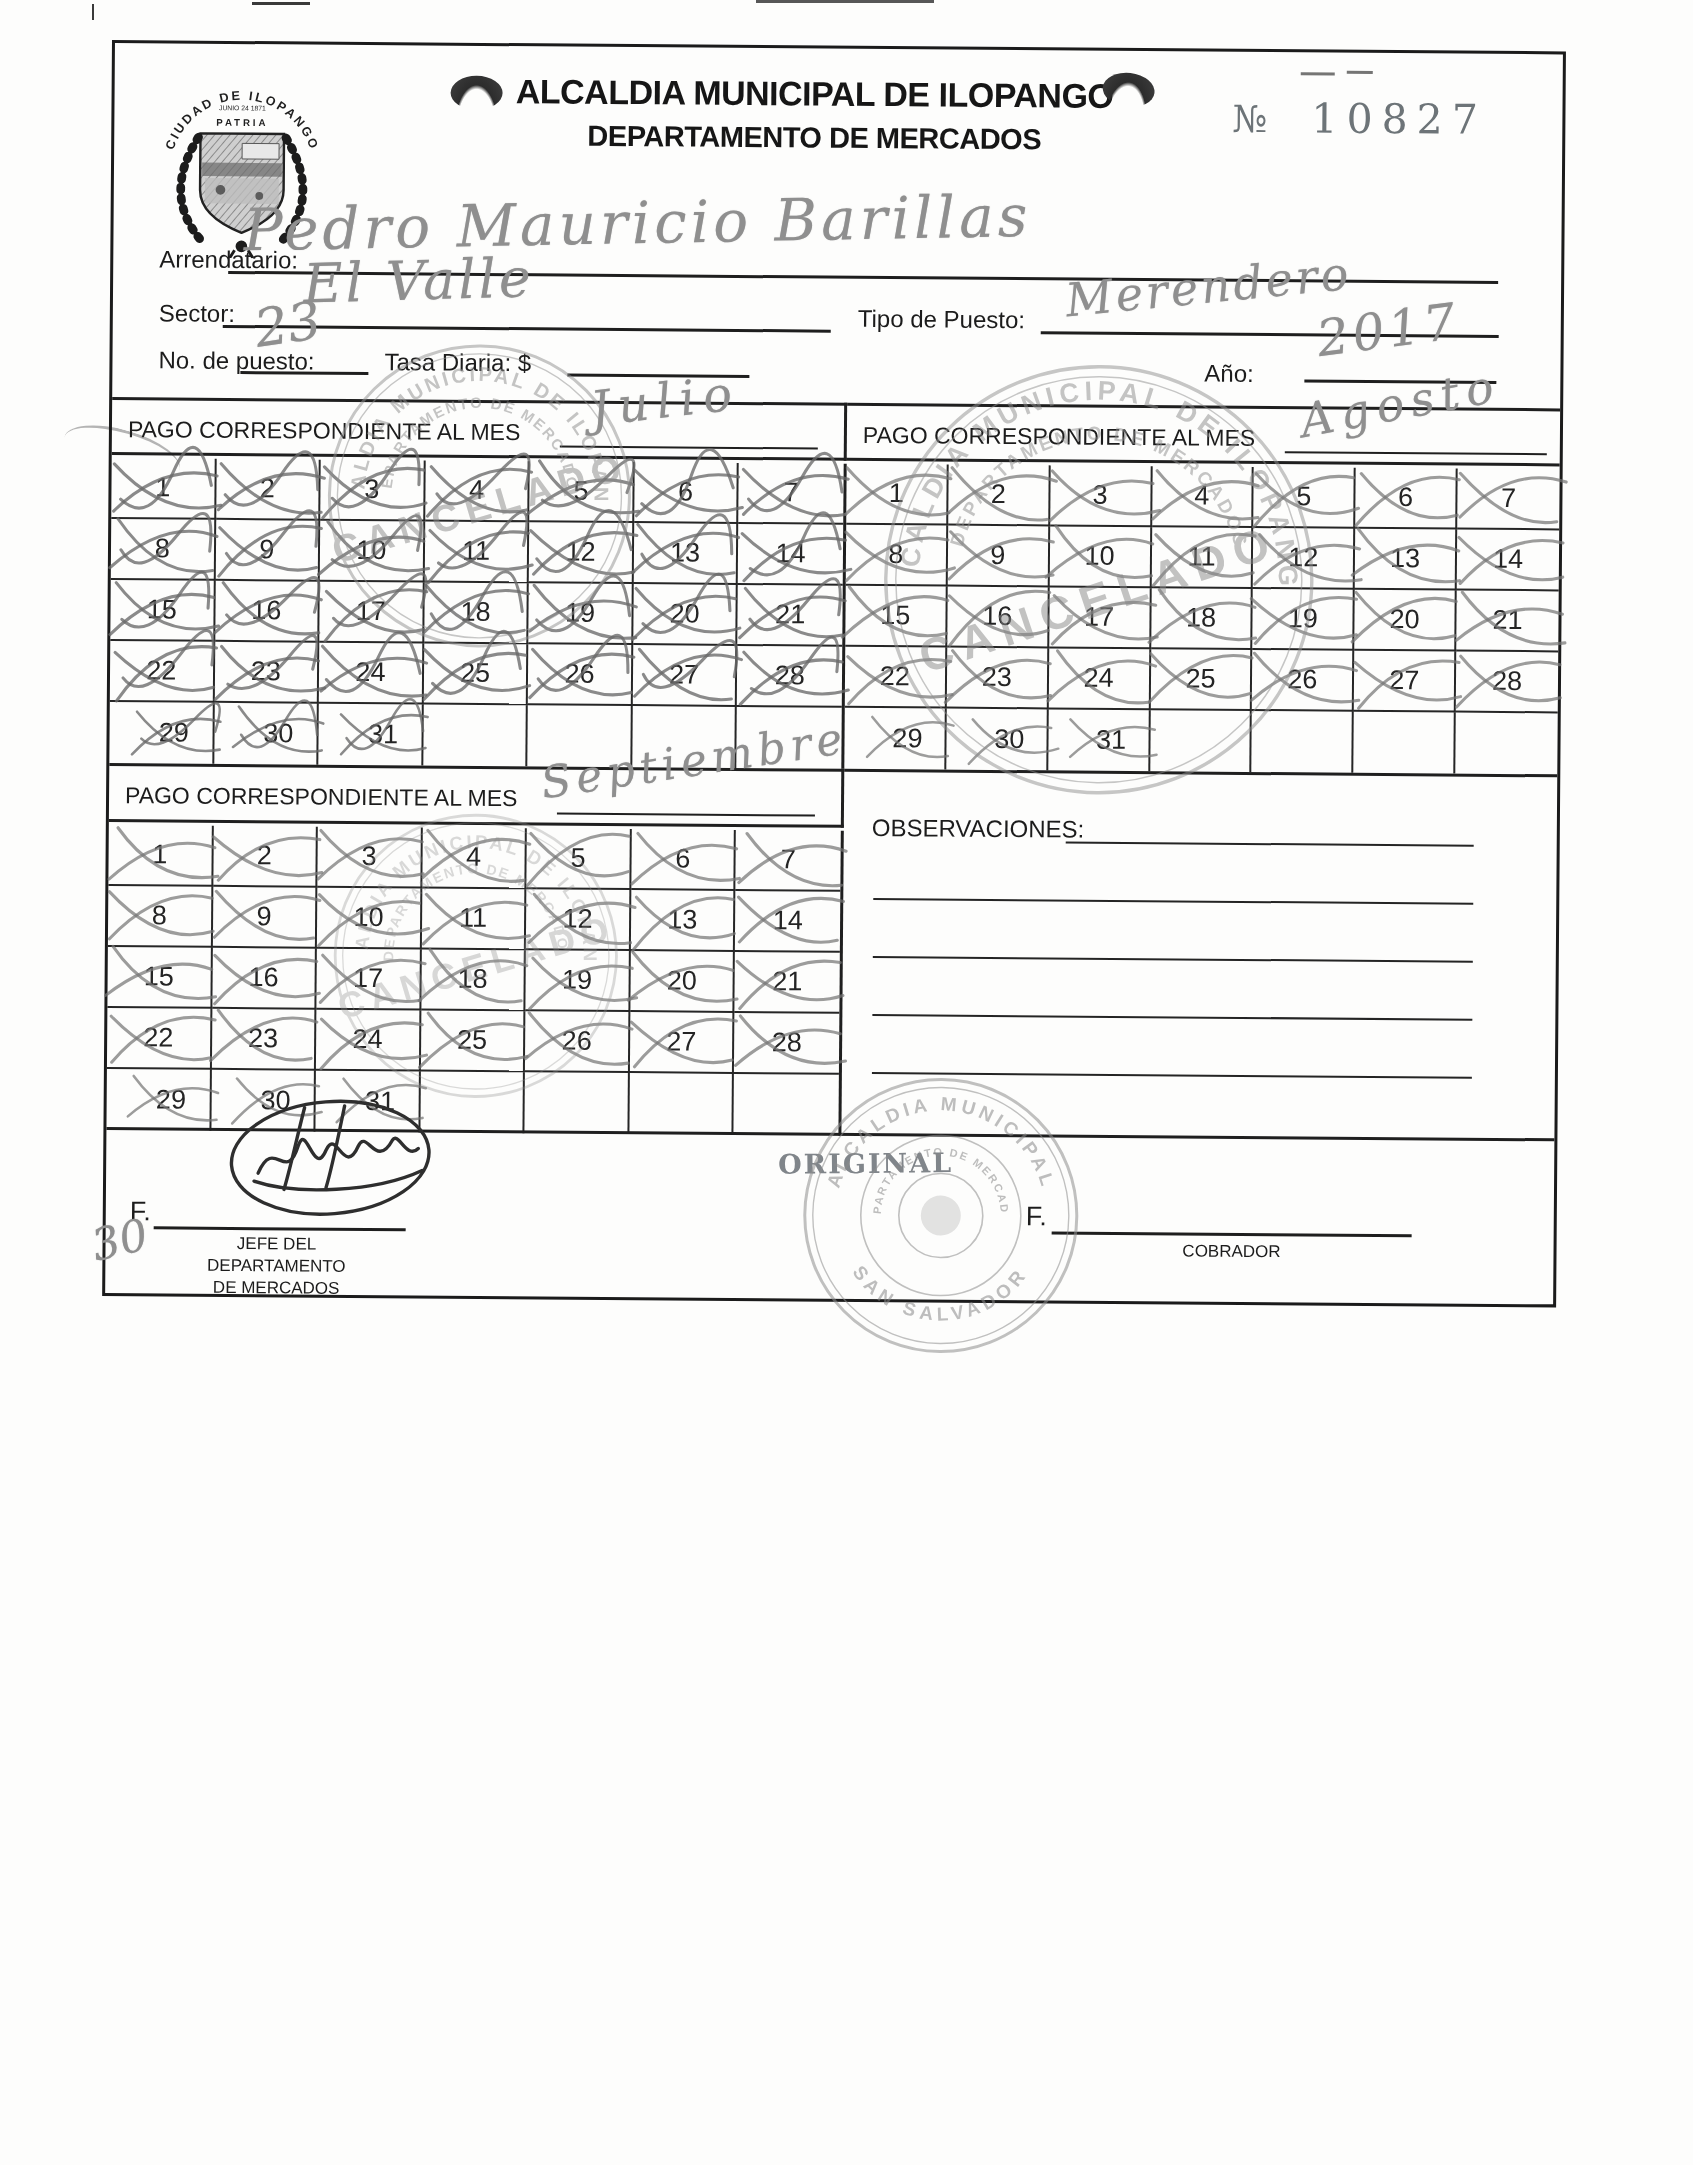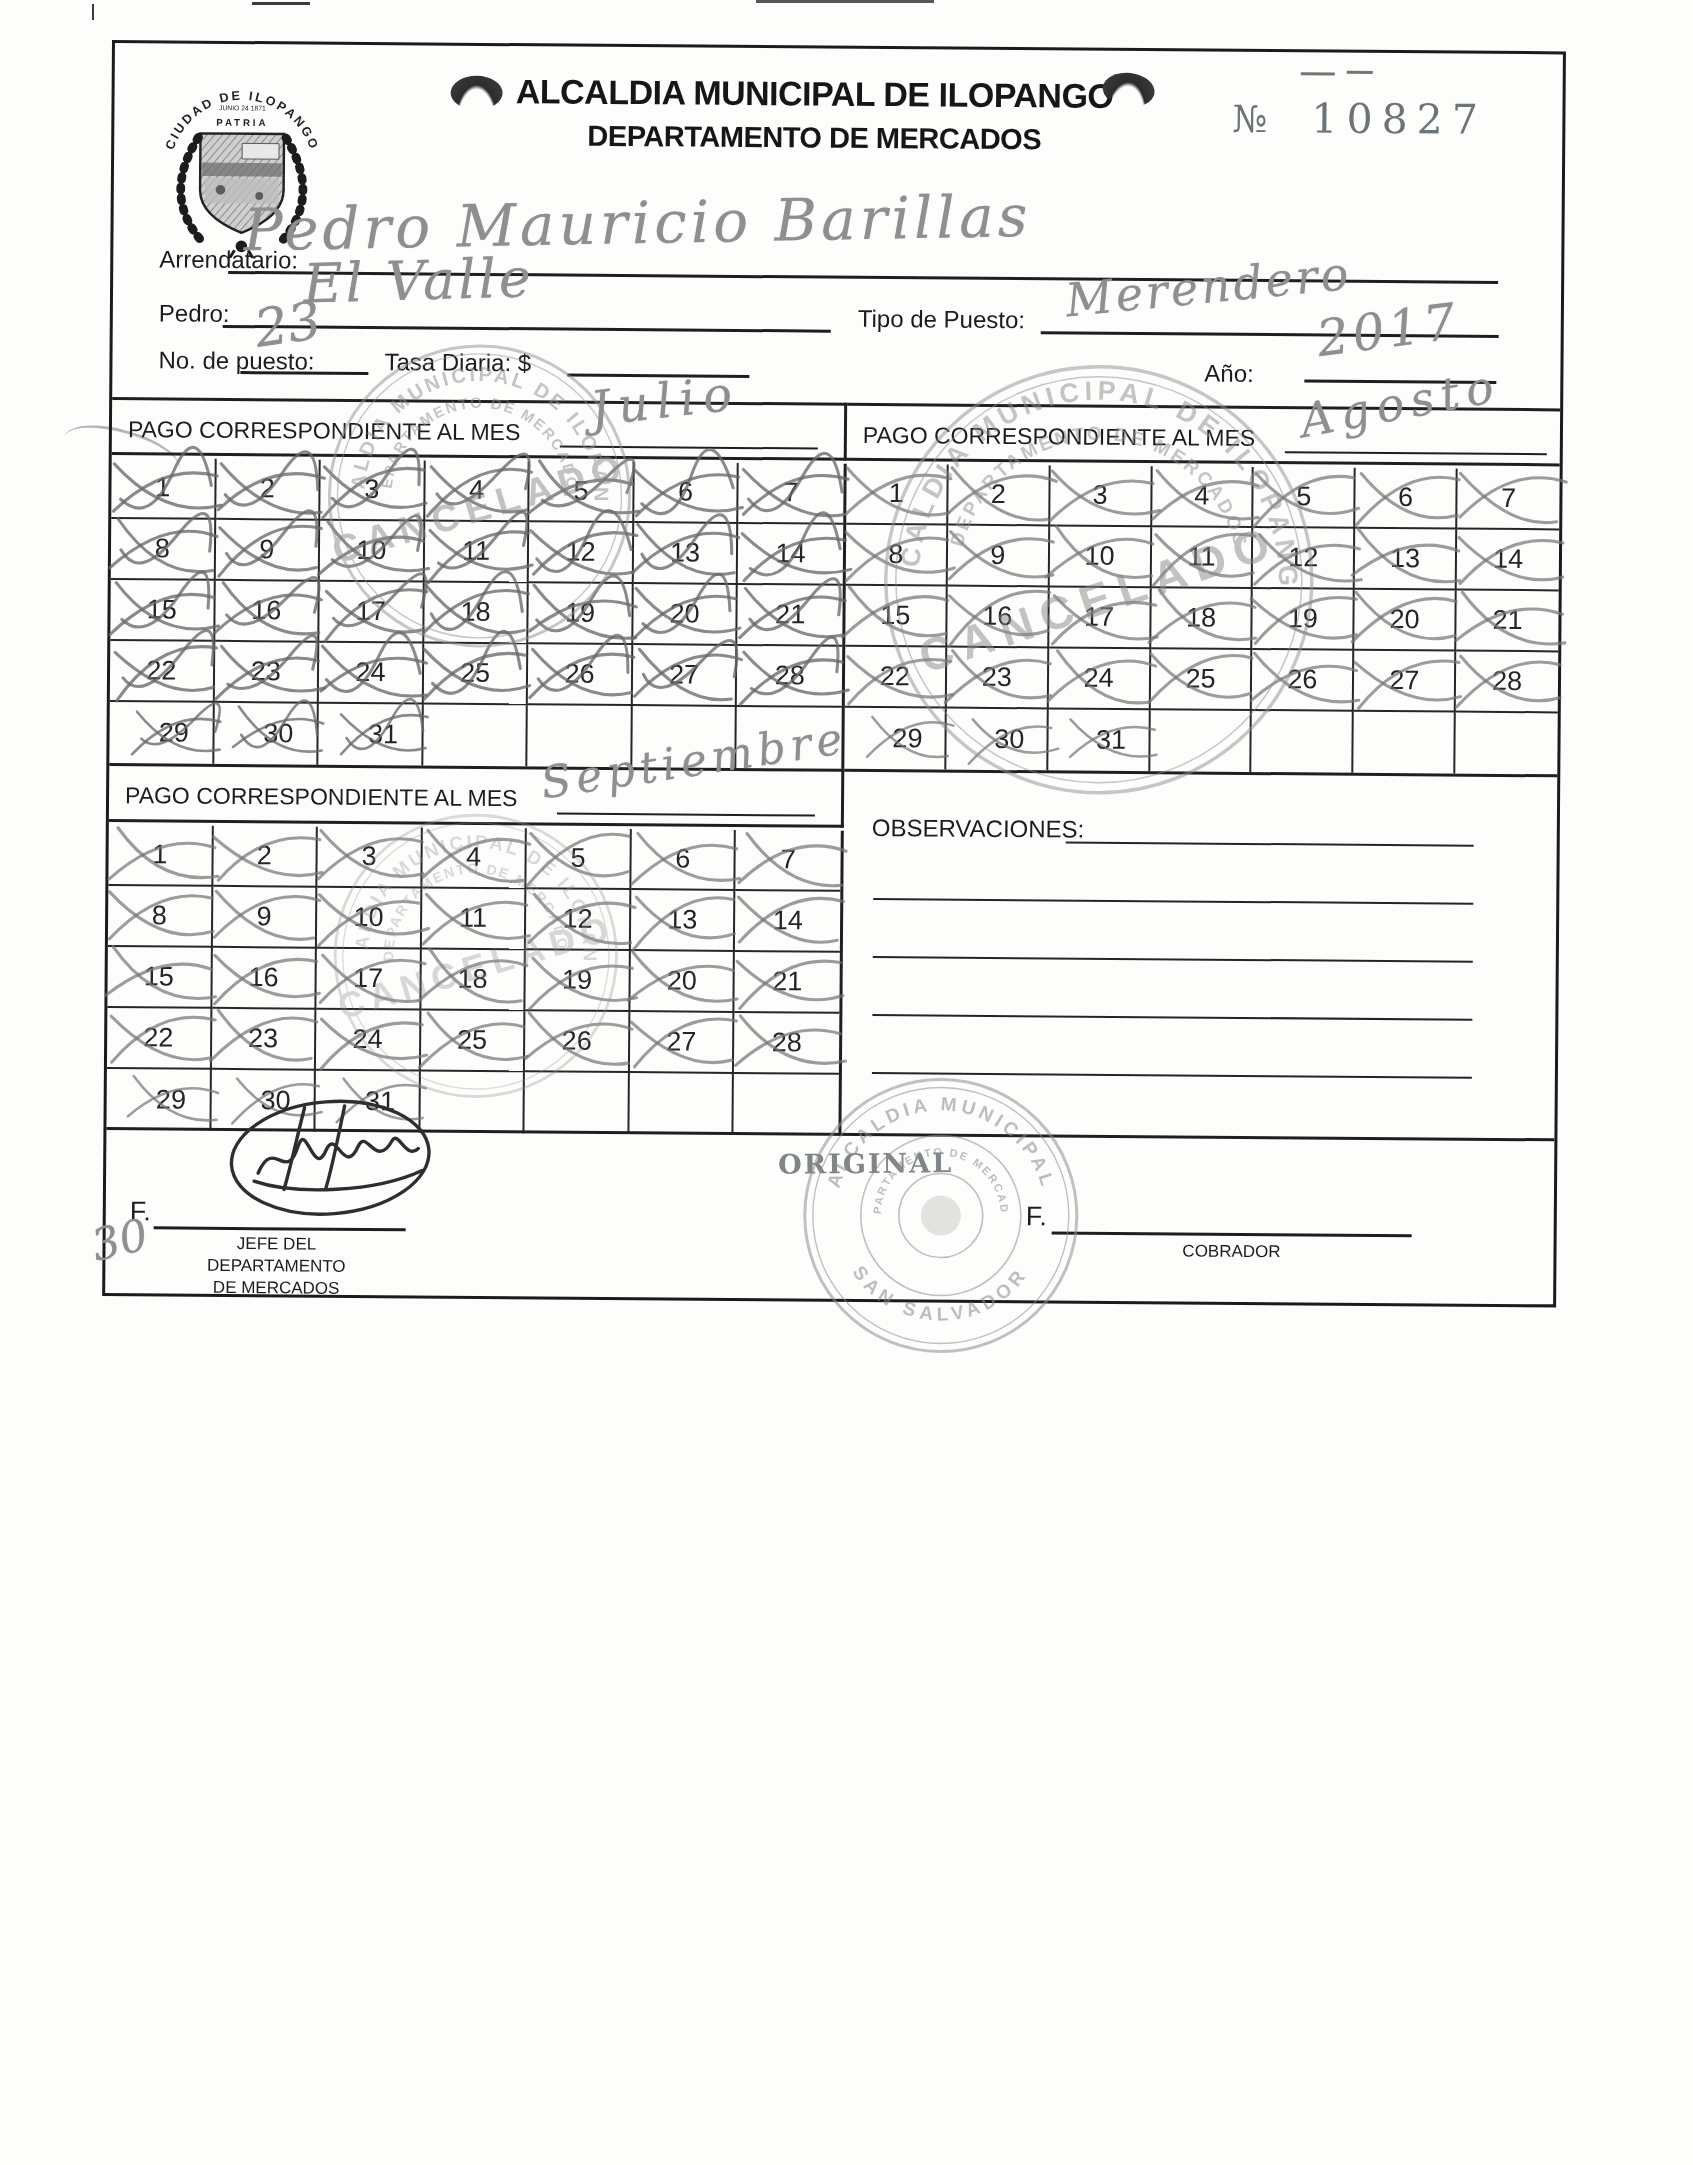--- a/index.html
+++ b/index.html
@@ -97,21 +97,21 @@
       <span class="no-label">№</span>
       <span class="no-digits">10827</span>
     </div>
     <div class="art abs" style="left:1186px;top:20px;width:34px;height:3px;opacity:.7;"></div>
     <div class="art abs" style="left:1232px;top:18px;width:26px;height:3px;opacity:.7;"></div>
 
     <span class="abs label" style="left:46px;top:202px;">Arrendatario:</span>
     <div class="abs fline" style="left:115px;top:170px;width:1270px;height:57px;"></div>
     <span class="abs hand" style="left:130px;top:142px;font-size:58px;letter-spacing:4px;transform:rotate(-1.5deg);">Pedro Mauricio Barillas</span>
 
-    <span class="abs label" style="left:46px;top:256px;">Pedro:</span>
+    <span class="abs label" style="left:46px;top:256px;">Sector:</span>
     <div class="abs fline" style="left:110px;top:224px;width:608px;height:57px;"></div>
     <span class="abs hand" style="left:190px;top:204px;font-size:54px;letter-spacing:3px;transform:rotate(-2deg);">El Valle</span>
 
     <span class="abs label" style="left:745px;top:256px;">Tipo de Puesto:</span>
     <div class="abs fline" style="left:928px;top:224px;width:458px;height:57px;"></div>
     <span class="abs hand" style="left:952px;top:208px;font-size:46px;letter-spacing:3px;transform:rotate(-6deg);">Merendero</span>
 
     <span class="abs label" style="left:46px;top:303px;">No. de puesto:</span>
     <div class="abs fline" style="left:128px;top:271px;width:128px;height:56px;"></div>
     <span class="abs hand" style="left:142px;top:250px;font-size:52px;transform:rotate(-9deg);">23</span>

